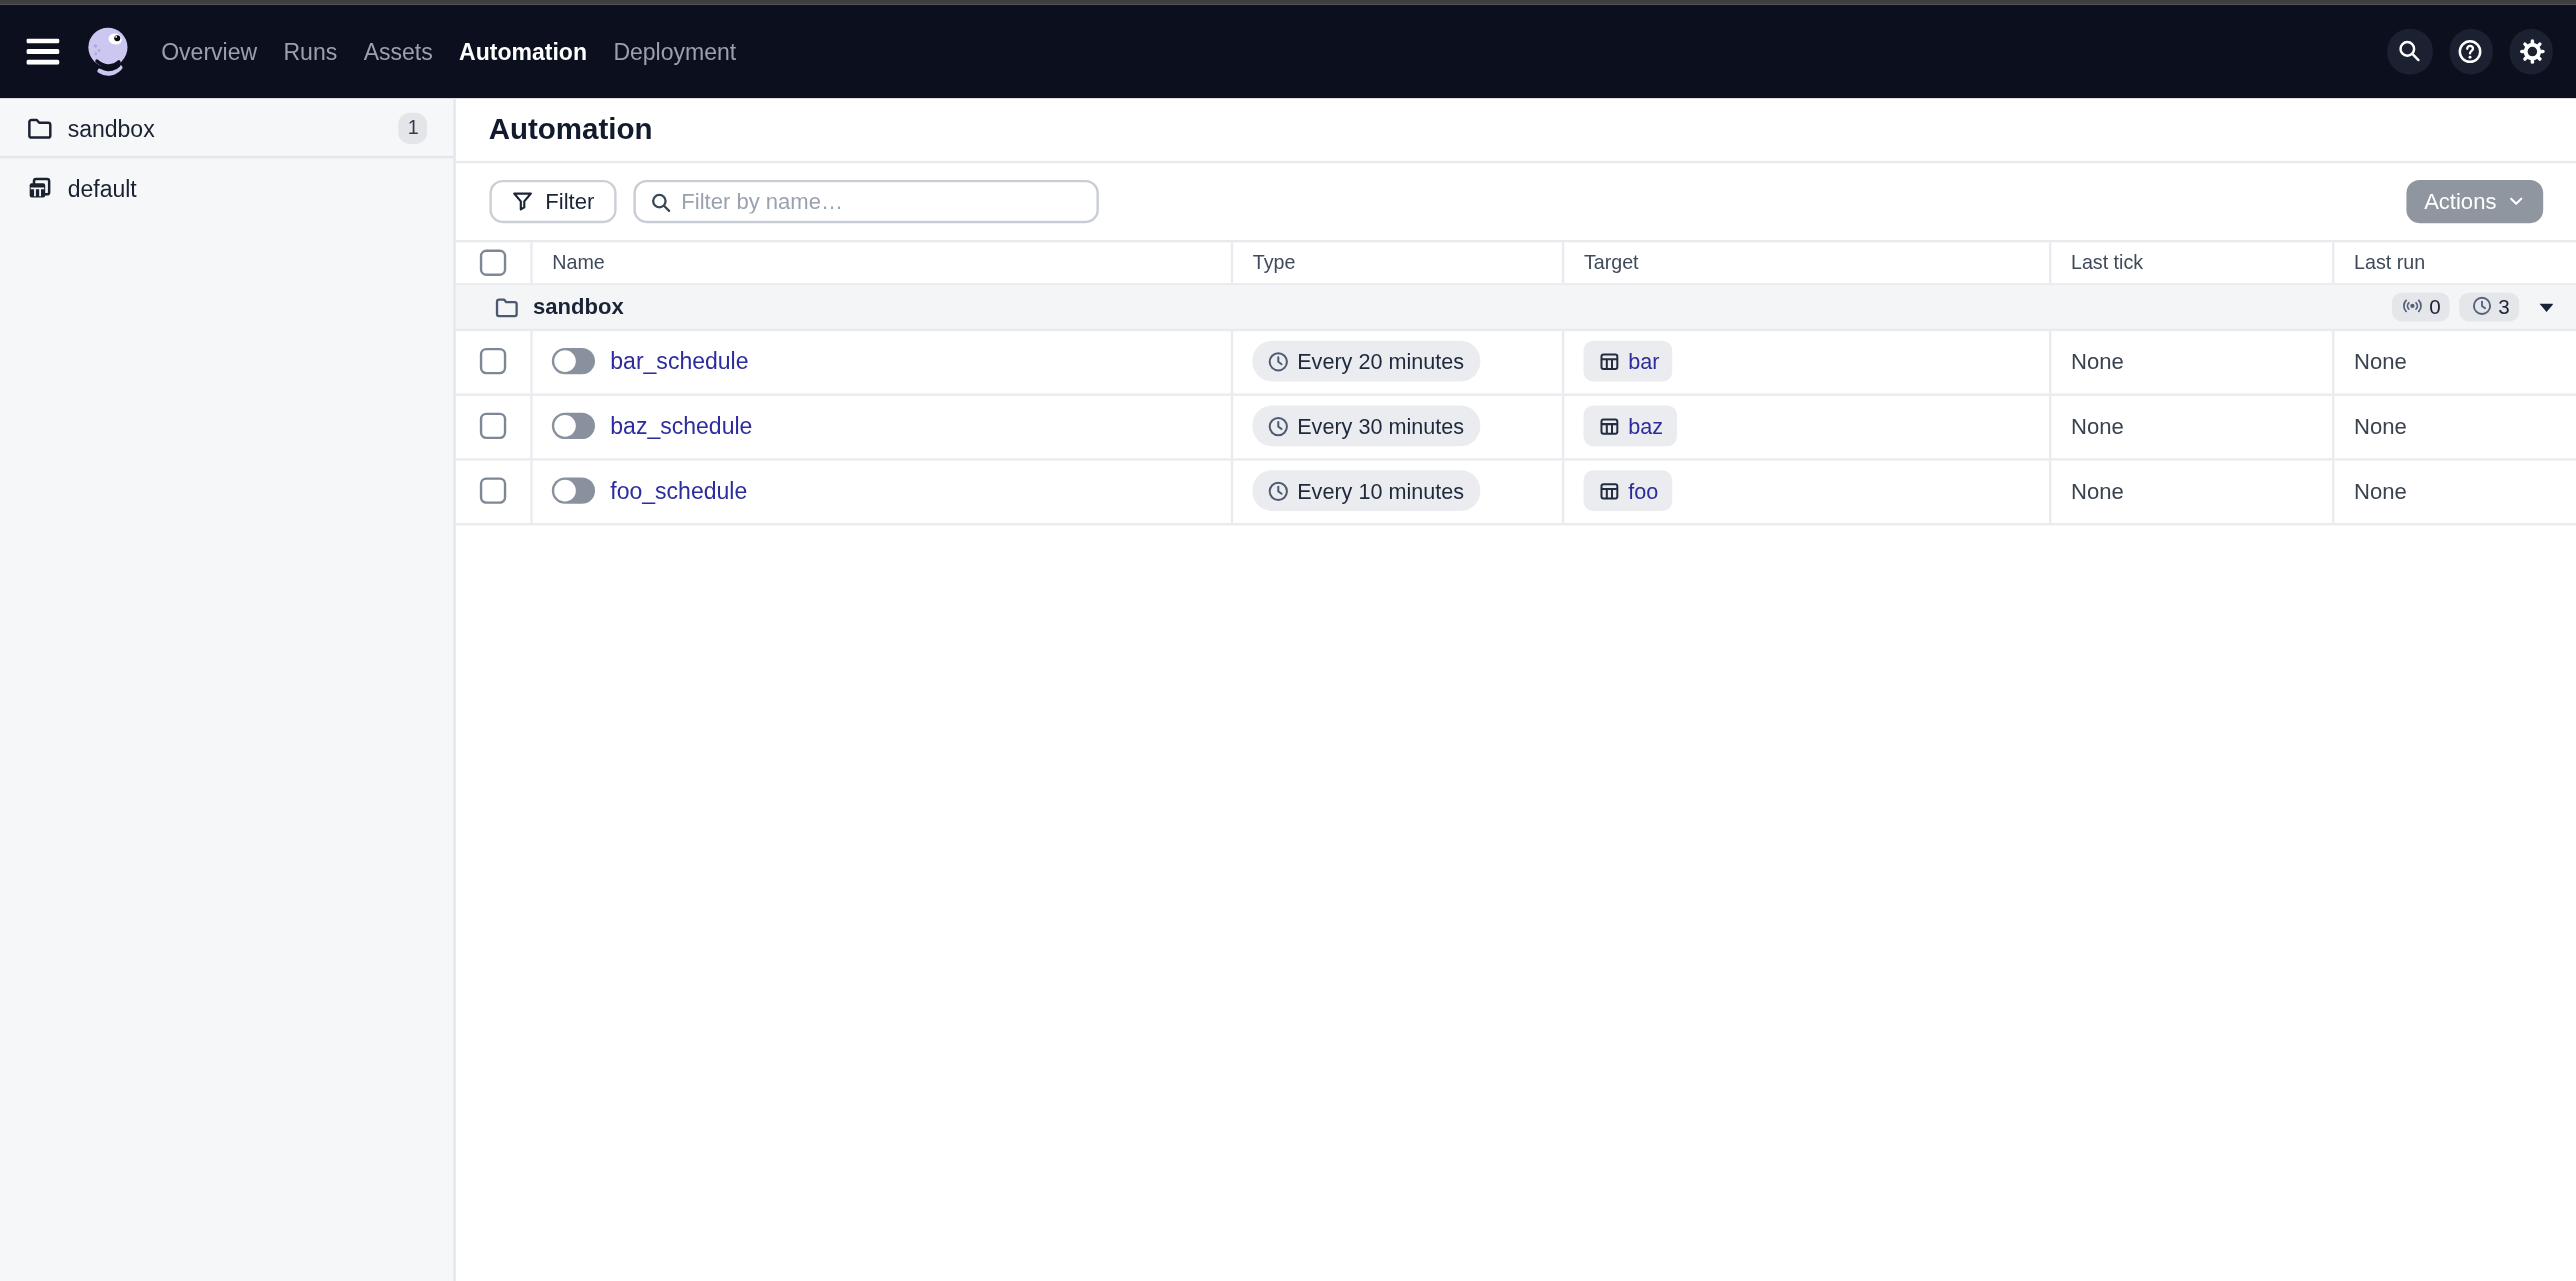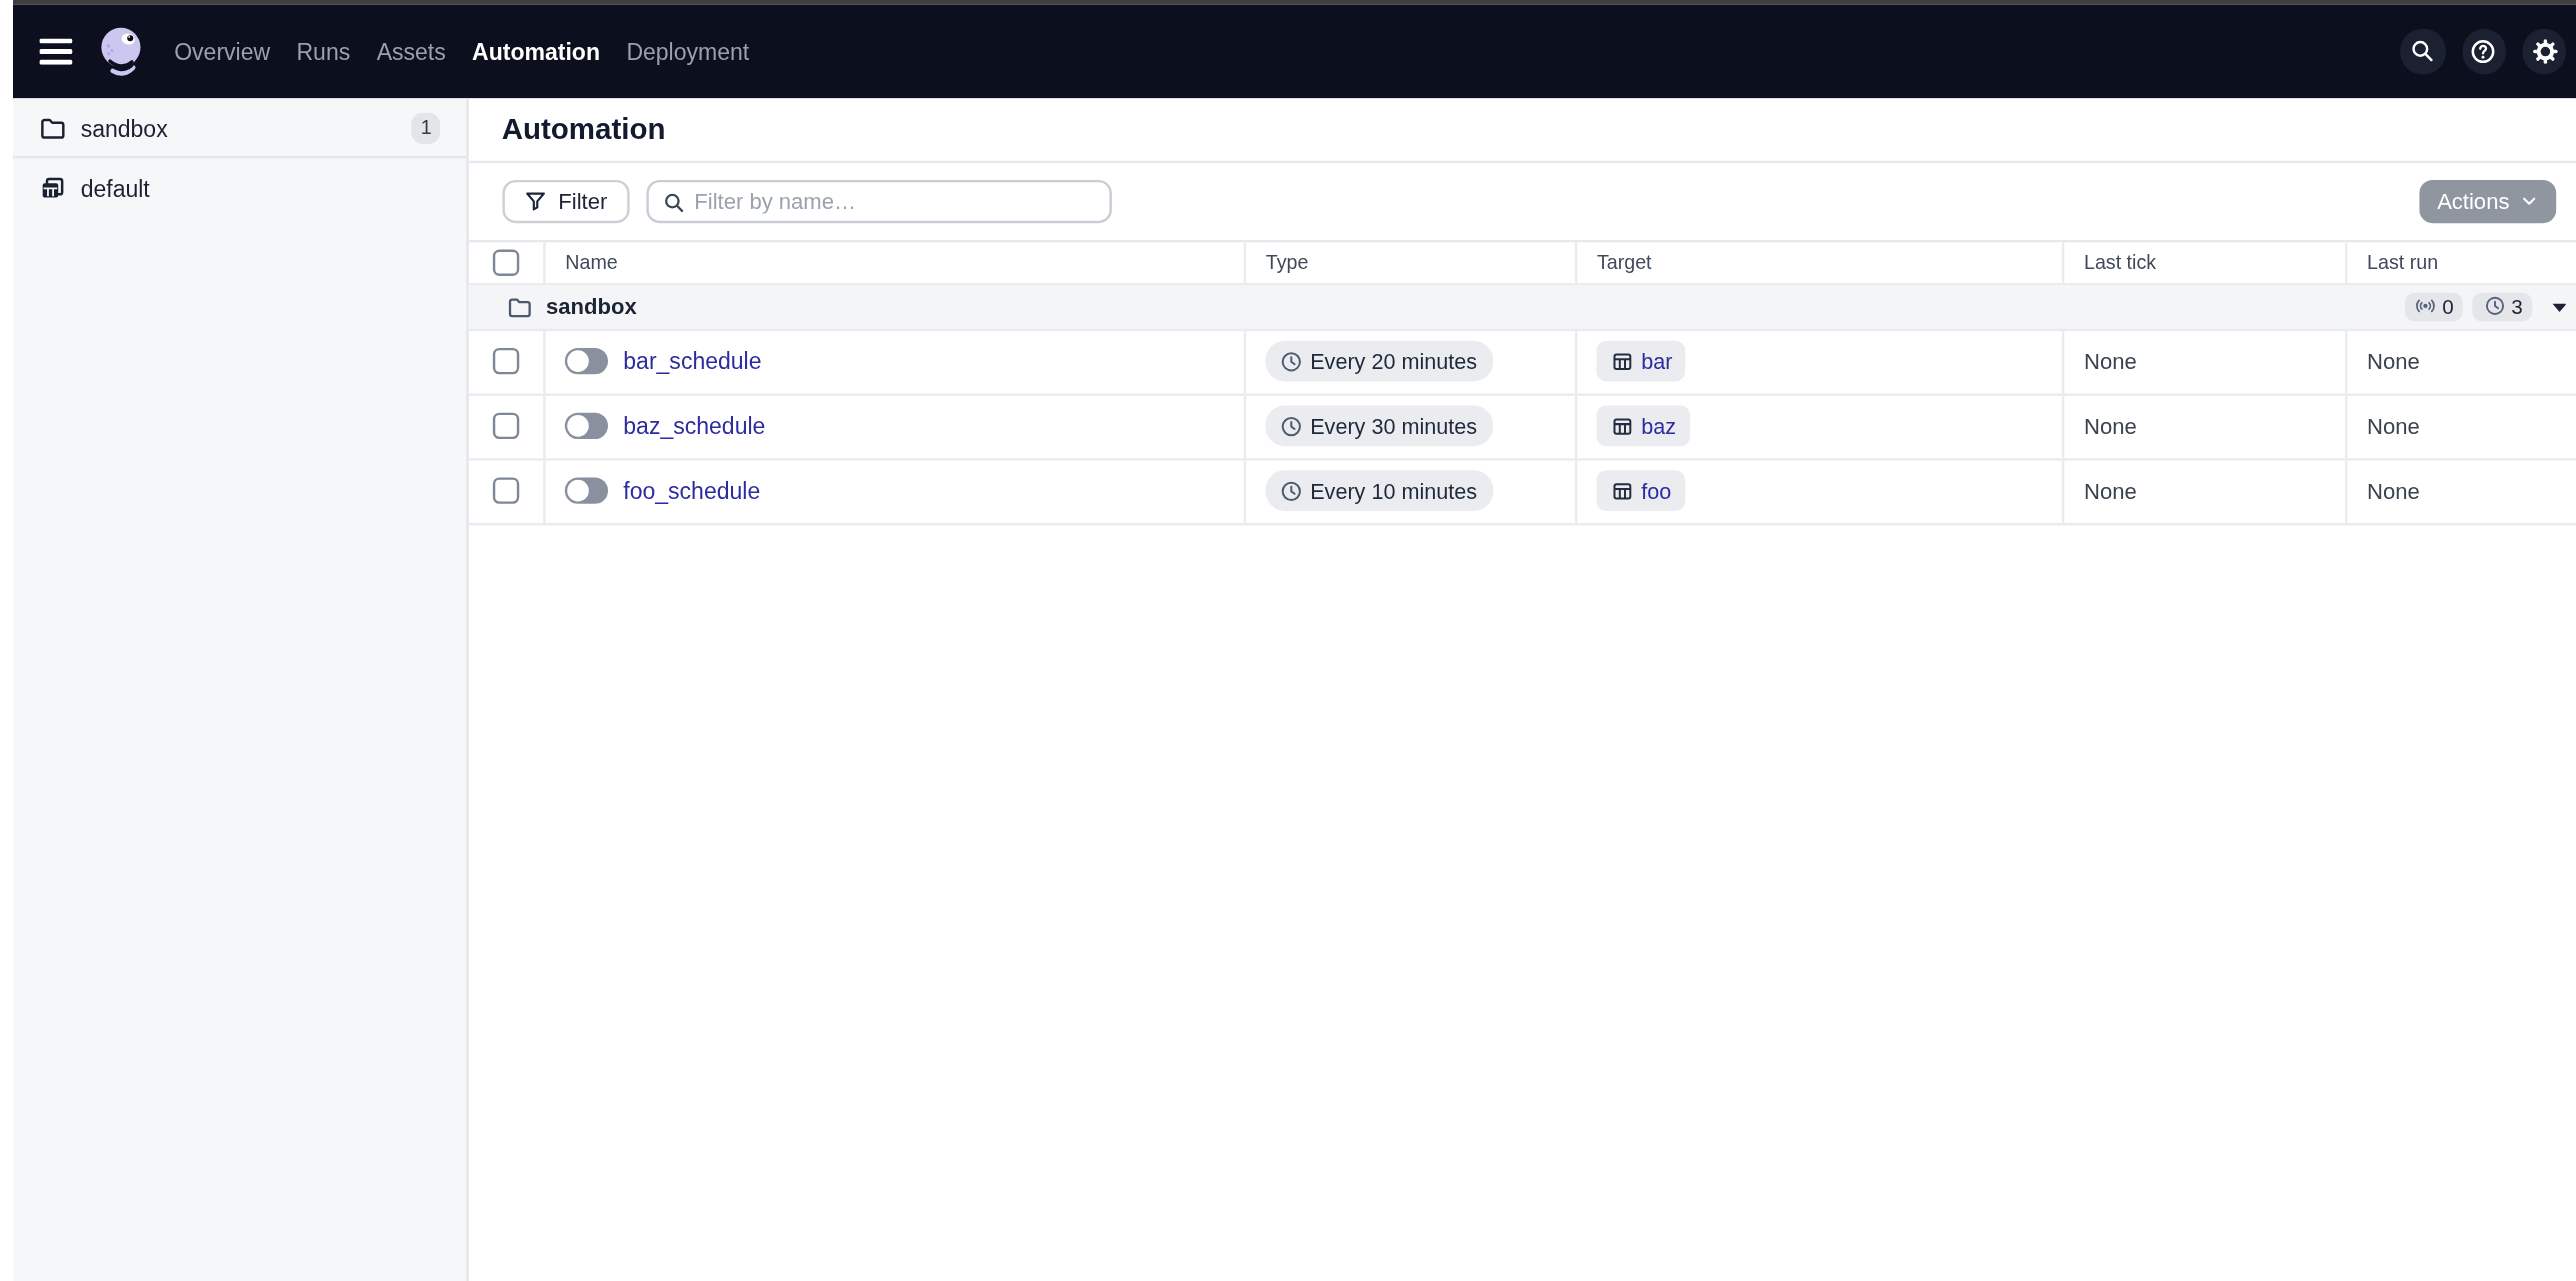--- a/index.html
+++ b/index.html
@@ -1,18 +1,18 @@
 <!DOCTYPE html>
 <html style="font-size:11px"><head>
 <meta charset="utf-8">
 <style>
   * { box-sizing: border-box; margin: 0; padding: 0; }
   html, body { width: 100%; height: 100%; overflow: hidden; background: #fff; }
   body { font-family: "Liberation Sans", "DejaVu Sans", sans-serif; }
-  .stage { width: 2576px; height: 1282px; overflow: hidden; padding-left: 13px; }
+  .stage { width: 2576px; height: 1282px; overflow: hidden; }
   .viewport {
     width: 1074px; height: 534px; background: #fff;
     transform: scale(2.399235); transform-origin: 0 0;
     display: flex; flex-direction: column;
   }
 
   
   .top-strip { height: 2.1px; background: #3F3F3F; flex: 0 0 auto; }
 
   

